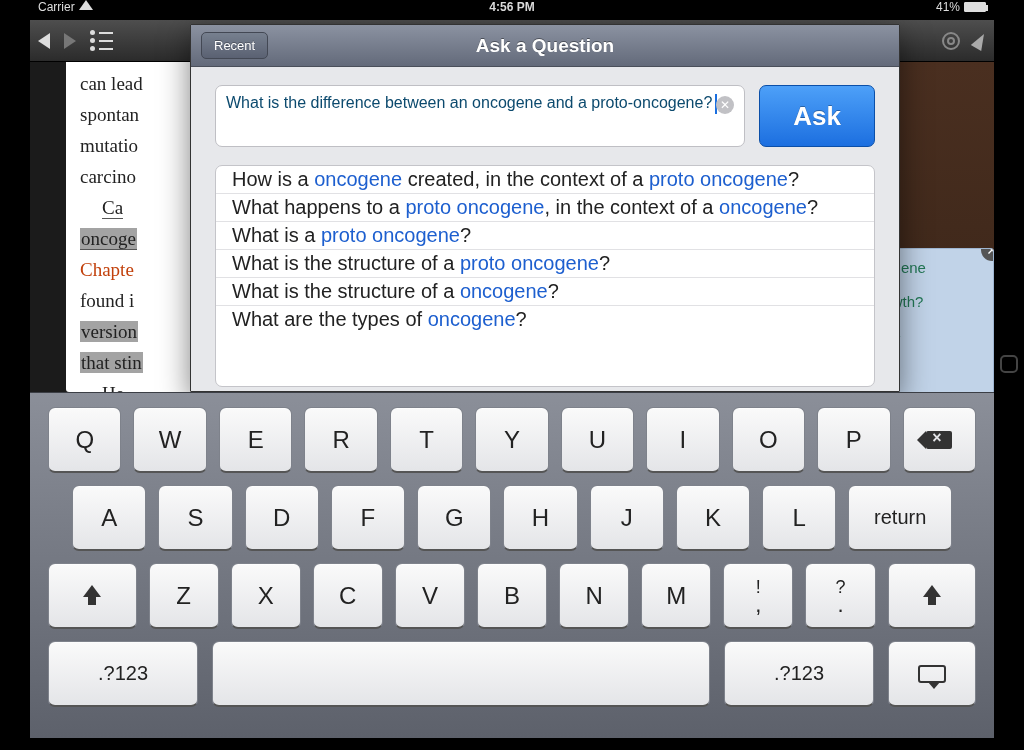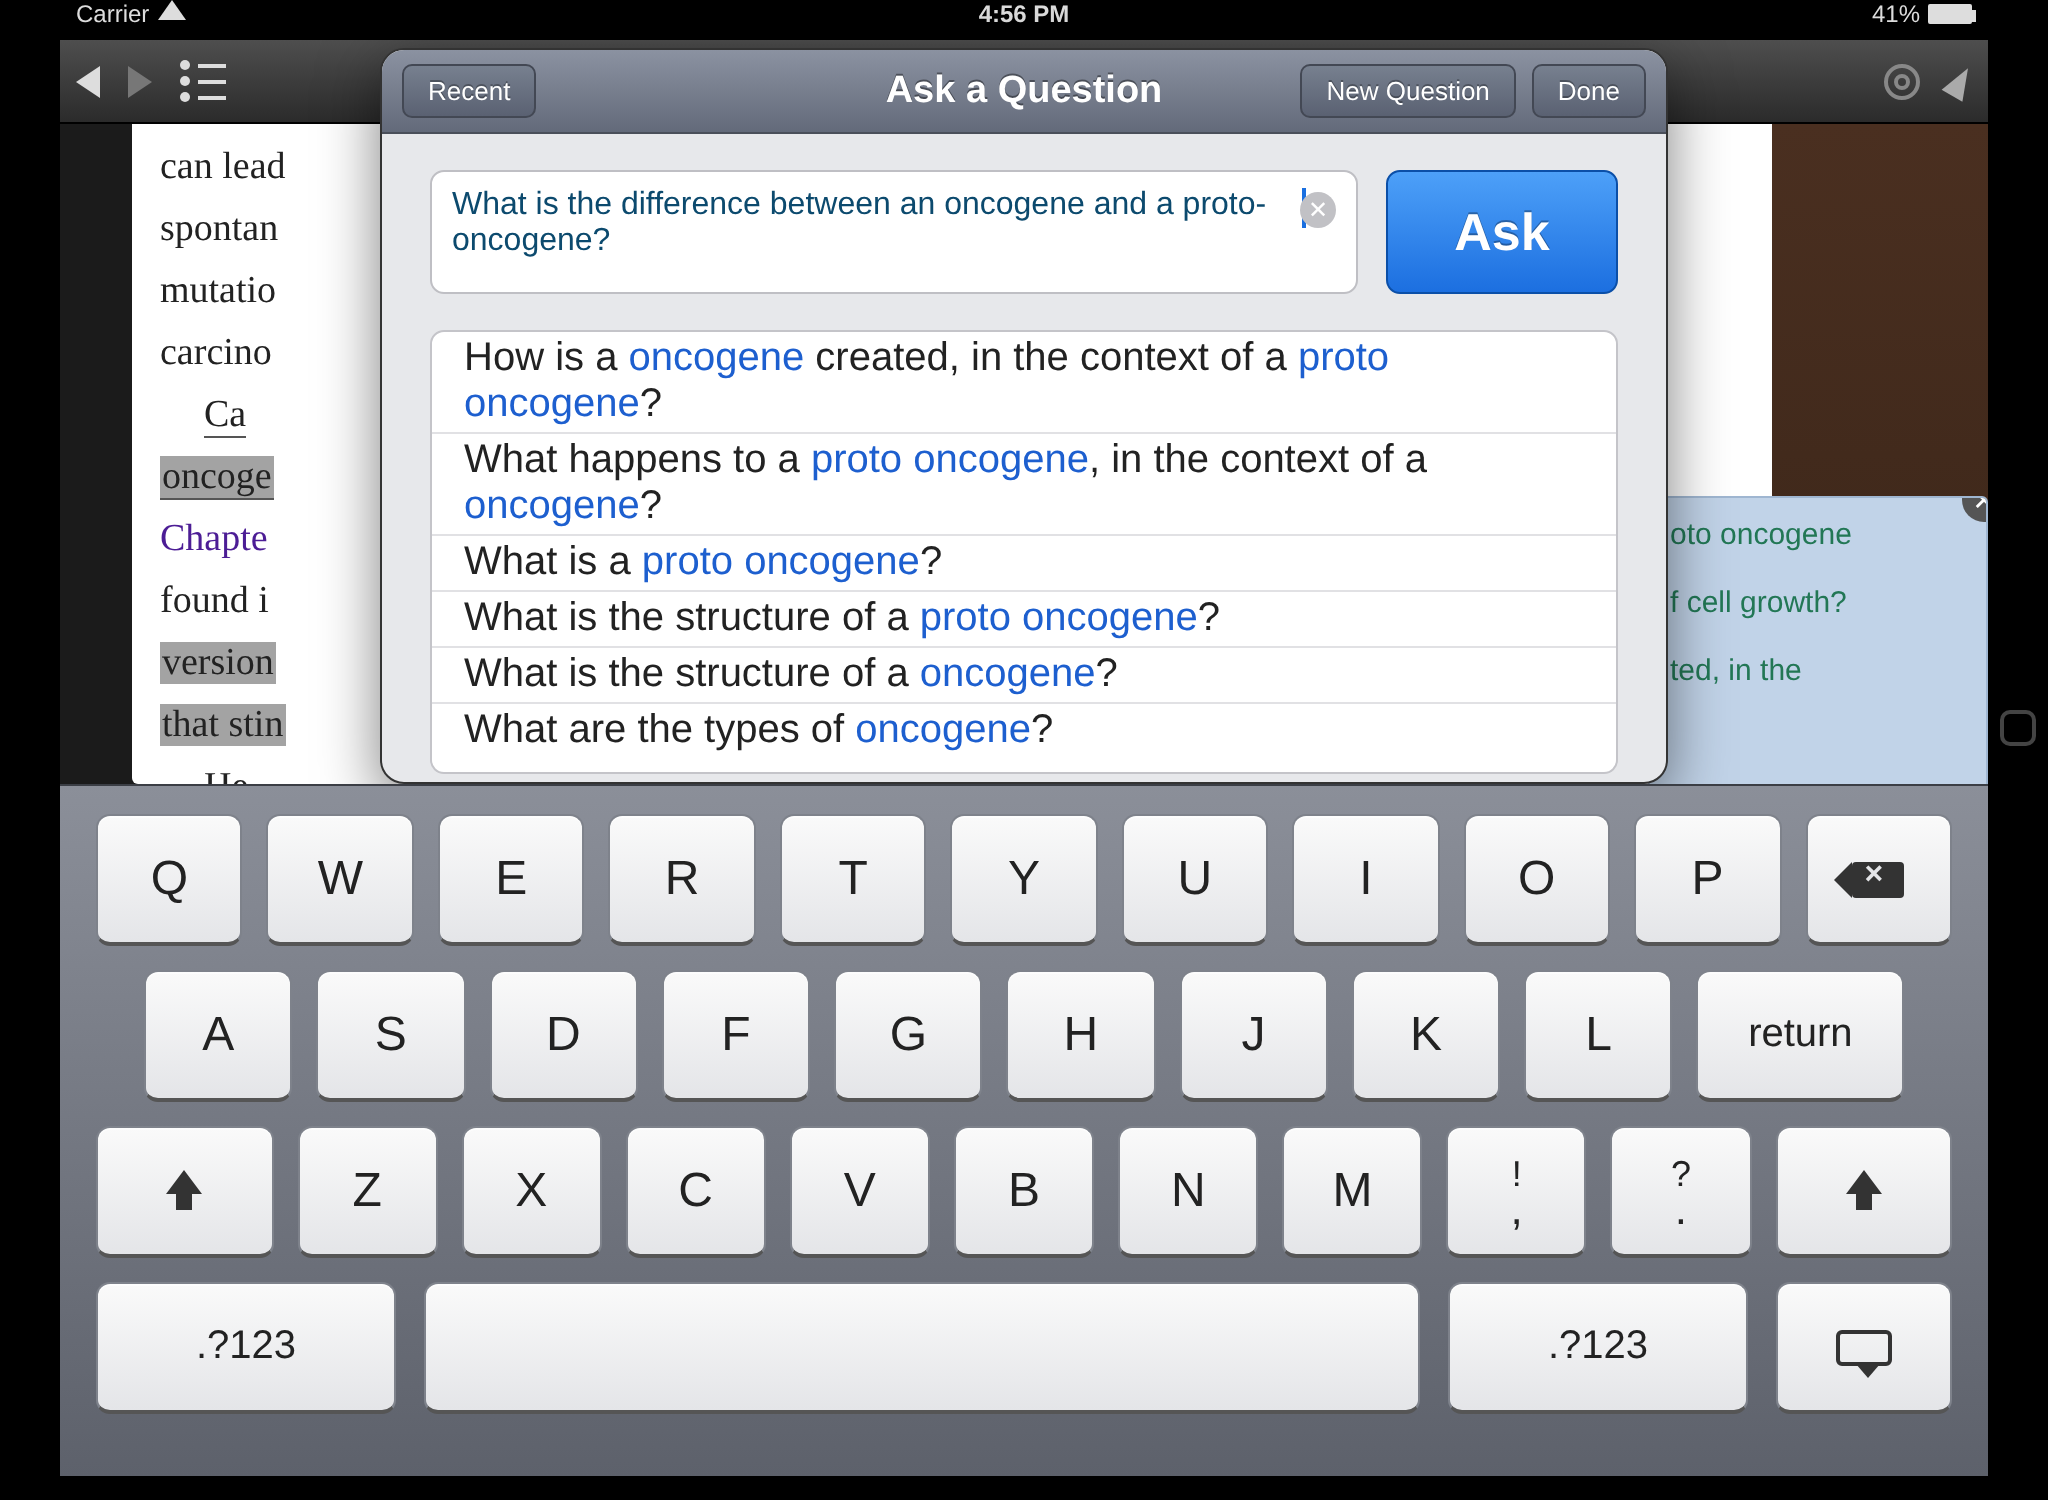--- a/index.html
+++ b/index.html
@@ -37,31 +37,31 @@
   .toolbar .gear{width:18px;height:18px;border:2px solid #888;border-radius:50%;position:relative;}
   .toolbar .gear::after{content:"";position:absolute;inset:3px;border:2px solid #888;border-radius:50%;}
   .toolbar .flash{width:0;height:0;border-left:6px solid transparent;border-right:6px solid transparent;border-bottom:16px solid #aaa;transform:rotate(30deg);}
 
   
   .doc { position:absolute; left:36px; top:62px; width:820px; height:330px; background:#fff;
     padding:6px 14px; font-family:Georgia,serif; font-size:19px; line-height:31px; color:#222;
     border-radius:0 0 3px 3px; overflow:hidden;}
   .doc .hl{ background:#a3a3a3; padding:0 1px;}
   .doc .ul{ border-bottom:1px solid #555; }
-  .doc .lk{ color:#4c1d95; }
+  .doc .lk{ color:#c2410c; }
   .doc p.indent{ text-indent:22px;}
   .wood { position:absolute; left:856px; top:62px; width:108px; height:330px;
     background:linear-gradient(#4a2f20,#3a2518);}
   .sticky { position:absolute; right:0; top:248px; width:170px; height:150px;
     background:#c1d3e8; border:1px solid #9fb6d1; border-radius:3px; font-size:15px; color:#275; padding:10px; overflow:hidden;}
   .sticky .close{position:absolute; right:-10px; top:-10px; width:22px;height:22px;background:#555;border-radius:50%;color:#fff;display:flex;align-items:center;justify-content:center;font-size:14px;}
 
   
-  .modal { position:absolute; left:160px; top:24px; width:644px; height:368px;
-    background:#e7e8eb; border:1px solid #333; border-radius:12px;
+  .modal { position:absolute; left:160px; top:24px; width:710px; height:368px;
+    background:#e7e8eb; border:1px solid #333; border-radius:1px;
     box-shadow:0 10px 30px rgba(0,0,0,.5); overflow:hidden;}
   .modal-header{ height:42px; background:linear-gradient(#8b92a1,#636a7a);
     display:flex; align-items:center; padding:0 10px; color:#fff; position:relative;
     border-bottom:1px solid #4a4f5a;}
   .mh-title{ position:absolute; left:50%; transform:translateX(-50%);
     font-size:19px; font-weight:600; text-shadow:0 -1px 0 rgba(0,0,0,.4);}
   .mh-btn{ font-size:13px; color:#fff; background:linear-gradient(#77808f,#5a6172);
     border:1px solid #434854; padding:5px 12px; border-radius:5px; text-shadow:0 -1px 0 rgba(0,0,0,.3); cursor:pointer;}
   .mh-right{ margin-left:auto; display:flex; gap:8px;}
   .modal-body{ padding:18px 24px 0 24px;}
@@ -157,24 +157,20 @@
       <div class="close">✕</div>
       <div>oto oncogene</div><br>
       <div>f cell growth?</div><br>
       <div>ted, in the</div>
     </div>
 
     <div class="modal">
       <div class="modal-header">
         <button class="mh-btn">Recent</button>
         <div class="mh-title">Ask a Question</div>
-        <div class="mh-right">
-          <button class="mh-btn">New Question</button>
-          <button class="mh-btn">Done</button>
-        </div>
       </div>
       <div class="modal-body">
         <div class="ask-row">
           <div class="ask-input-wrap">
             <span class="ask-input">What is the difference between an oncogene and a proto-oncogene?</span>
               <span class="ask-caret"></span>
             <div class="ask-clear">✕</div>
           </div>
           <button class="ask-btn">Ask</button>
         </div>

